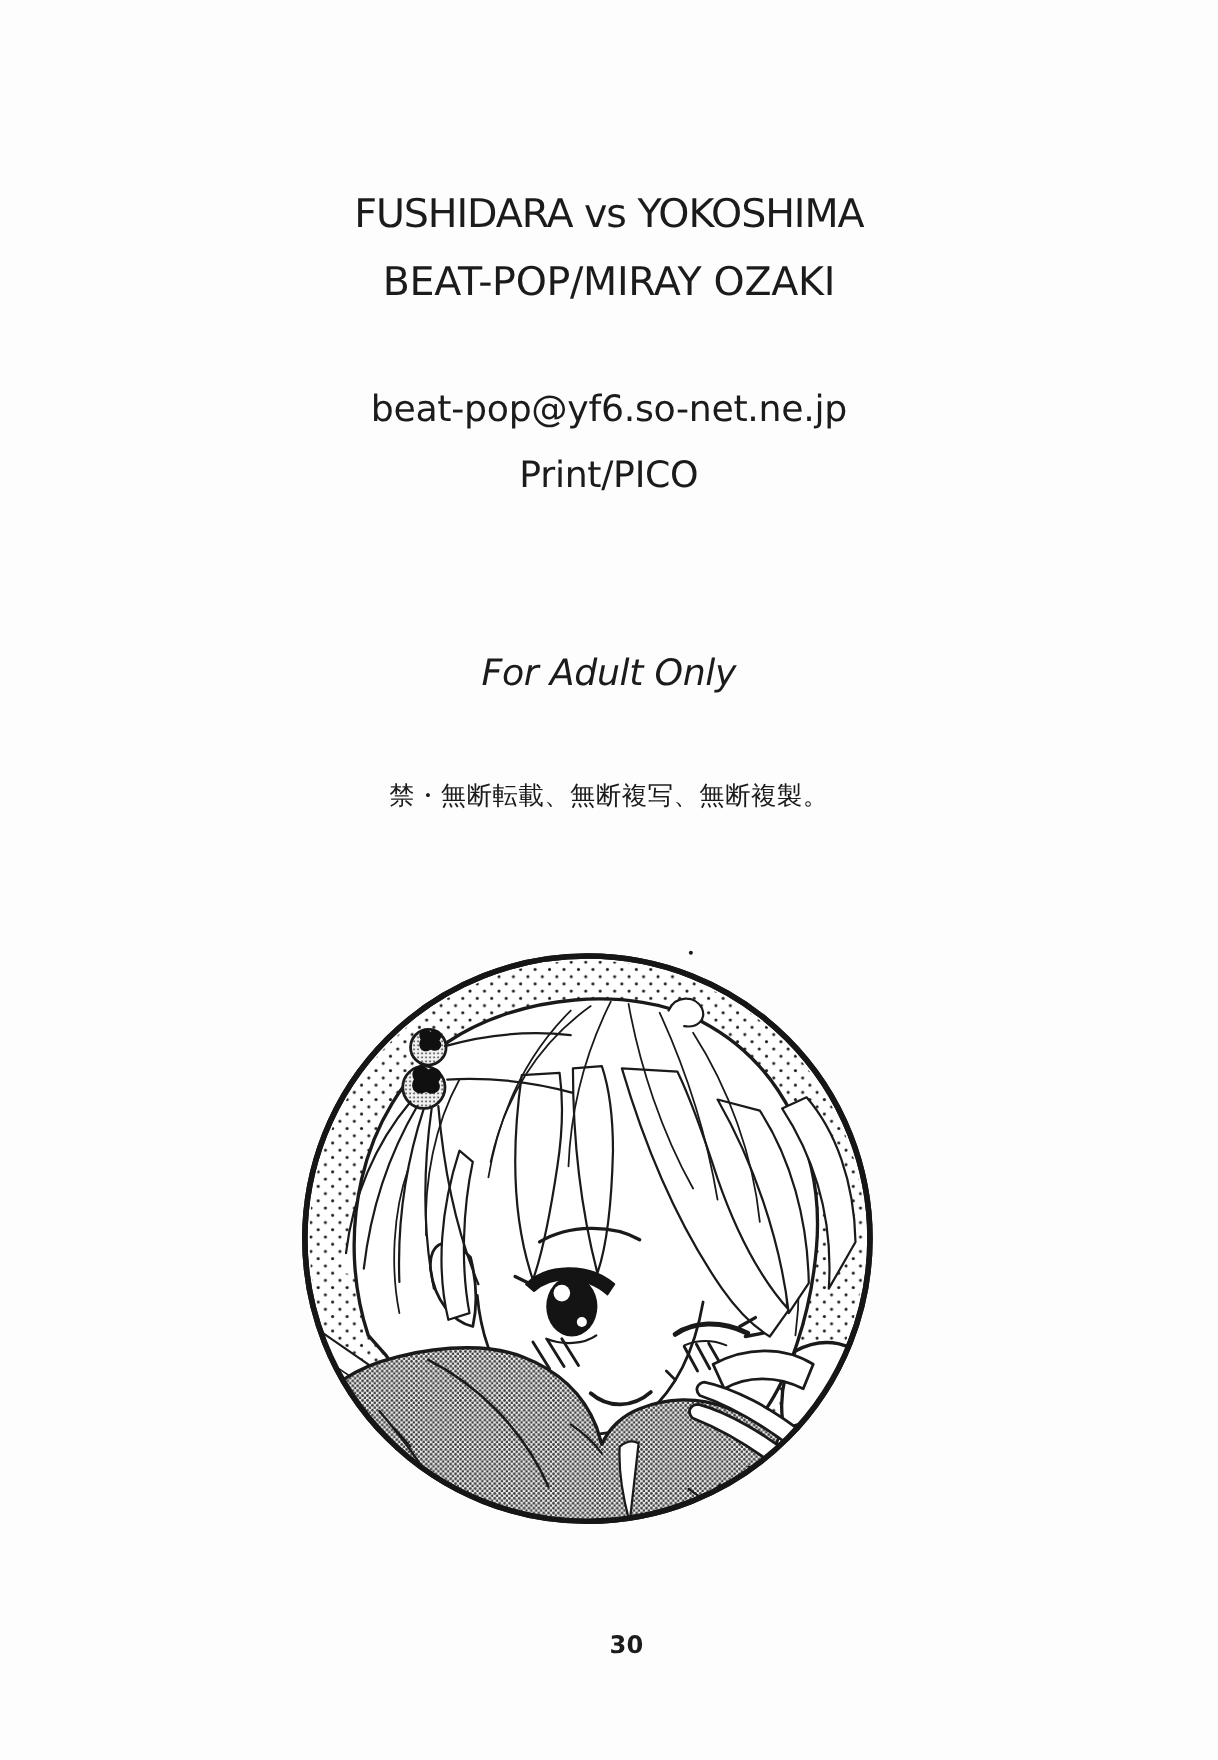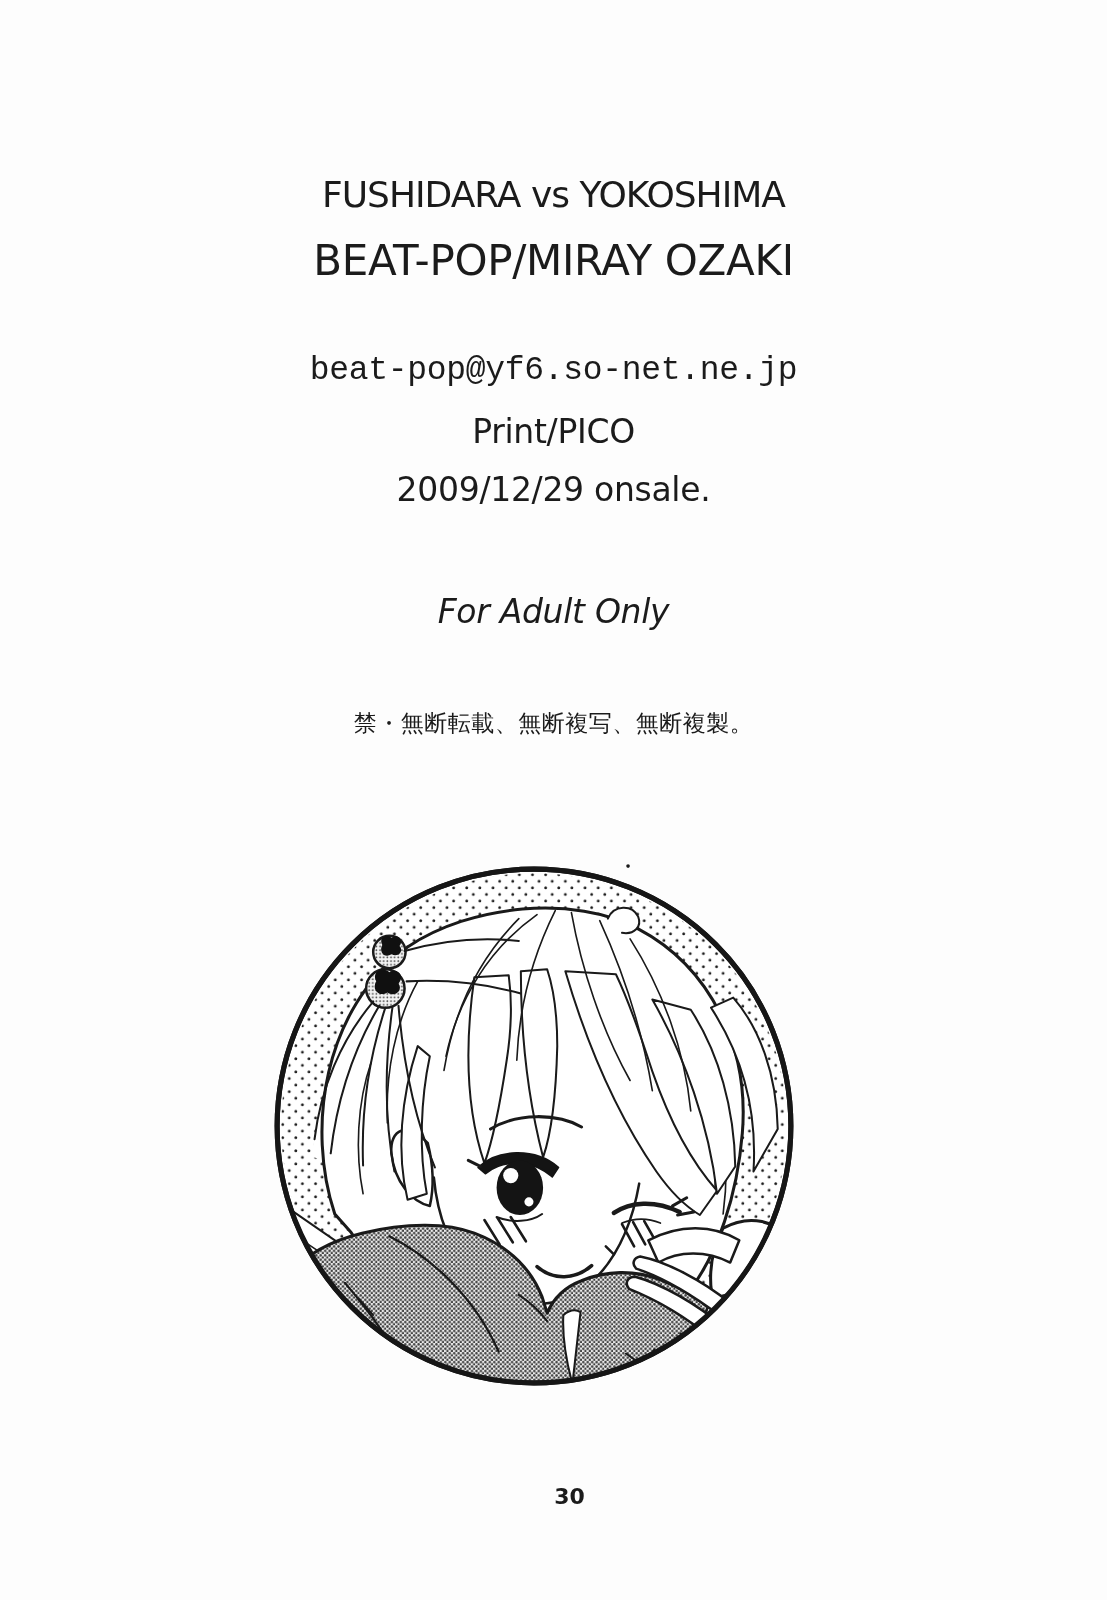--- a/index.html
+++ b/index.html
@@ -11,23 +11,23 @@
     overflow:hidden;
     font-family:"DejaVu Sans","Liberation Sans",sans-serif;
     color:#1b1b1b;
   }
   .line{
     position:absolute;left:0;width:100%;
     text-align:center;white-space:nowrap;
     letter-spacing:-0.3px;
   }
   .l-title {top:174px;font-size:36px;letter-spacing:-1px;}
-  .l-credit{top:236px;font-size:42px;}
+  .l-credit{top:236px;font-size:36px;}
   .l-url   {top:295px;font-size:33px;}
-  .l-email {top:352px;font-size:33px;font-family:Liberation Mono, monospace;}
+  .l-email {top:352px;font-size:33px;}
   .l-print {top:412px;font-size:33px;}
   .l-date  {top:470px;font-size:33px;}
   .l-adult {top:592px;font-size:33px;font-style:italic;}
   .l-notice{top:708px;font-size:23px;font-weight:400;letter-spacing:0.5px;}
   .illus{
     position:absolute;left:266px;top:858px;width:536px;height:536px;
   }
   .page-num{
     position:absolute;left:16px;top:1484px;width:100%;
     text-align:center;font-size:22px;font-weight:700;
@@ -35,21 +35,20 @@
 </style>
 </head>
 <body>
 
 <div class="page">
 
   <div class="line l-title">FUSHIDARA vs YOKOSHIMA</div>
   <div class="line l-credit">BEAT-POP/MIRAY OZAKI</div>
   <div class="line l-email">beat-pop@yf6.so-net.ne.jp</div>
   <div class="line l-print">Print/PICO</div>
-  <div class="line l-date">2009/12/29 onsale.</div>
   <div class="line l-adult">For Adult Only</div>
   <div class="line l-notice">禁・無断転載、無断複写、無断複製。</div>
 
   <div class="illus">
     <svg viewBox="0 0 530 530" width="536" height="536">
       <defs>
         <clipPath id="cclip">
             <circle cx="265" cy="265" r="252"></circle>
           </clipPath>
         <pattern id="bgdots" width="13" height="13" patternUnits="userSpaceOnUse">

